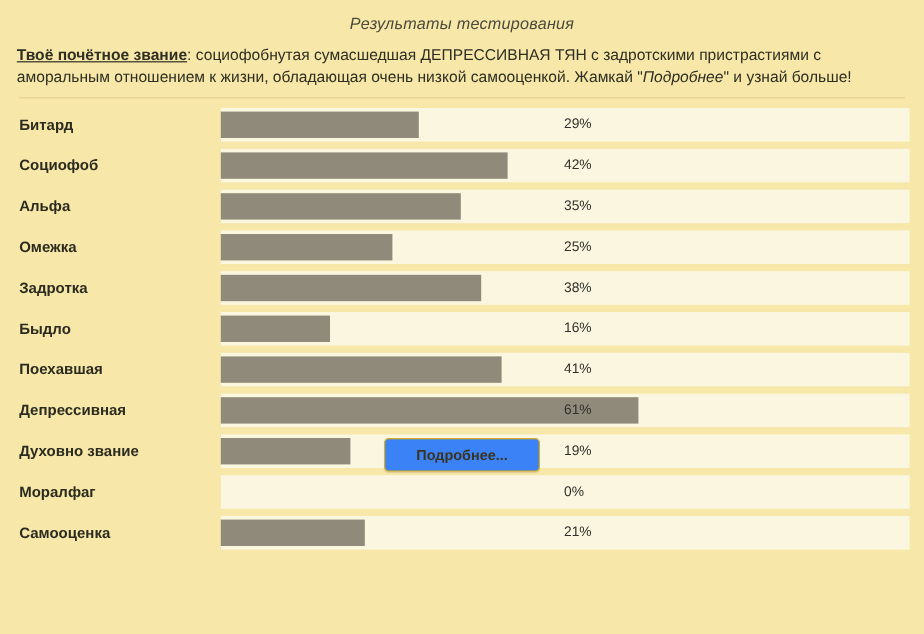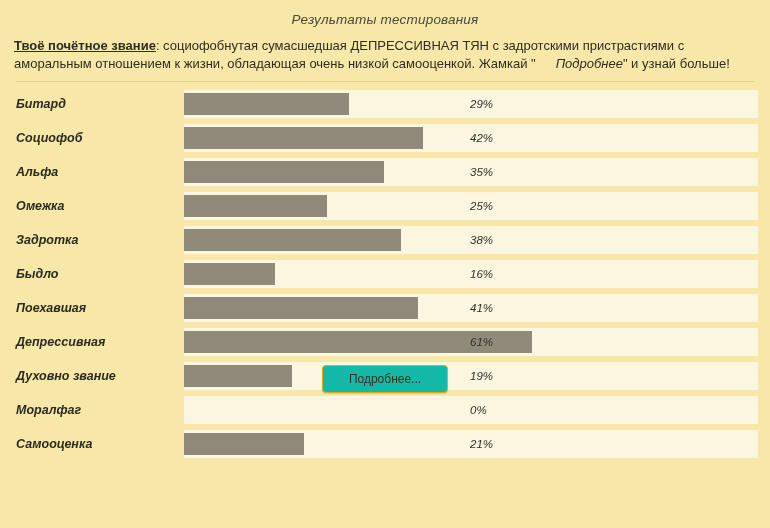--- a/index.html
+++ b/index.html
@@ -35,31 +35,29 @@
     color: #2e2e22;
     padding: 0 2px;
     margin-bottom: 8px;
   }
   .intro b {
     font-weight: bold;
     text-decoration: underline;
   }
   .intro i {
     font-style: italic;
-    margin-left: 20px;
   }
   .divider {
     height: 1px;
     background: #e0cf8c;
     margin: 6px 4px 8px 4px;
   }
   .rows {
     width: 746px;
     margin: 0 auto;
-    font-style: italic;
   }
   .row {
     position: relative;
     height: 28px;
     margin-bottom: 6px;
     display: flex;
     align-items: center;
   }
   .row-bg {
     position: absolute;
@@ -105,26 +103,26 @@
   }
   .footer {
     position: absolute;
     left: 0;
     right: 0;
     bottom: 14px;
     text-align: center;
   }
   .more-btn {
     display: inline-block;
-    background: #14b8a6;
+    background: #3b82f6;
     border: 1px solid #d9ad1c;
     border-radius: 4px;
     padding: 6px 26px;
     font-size: 12px;
-    font-weight: normal;
+    font-weight: bold;
     color: #3a3320;
     cursor: pointer;
     box-shadow: 0 1px 1px rgba(0,0,0,0.12);
   }
 </style>
 </head>
 <body>
 
 <div class="page">
 

